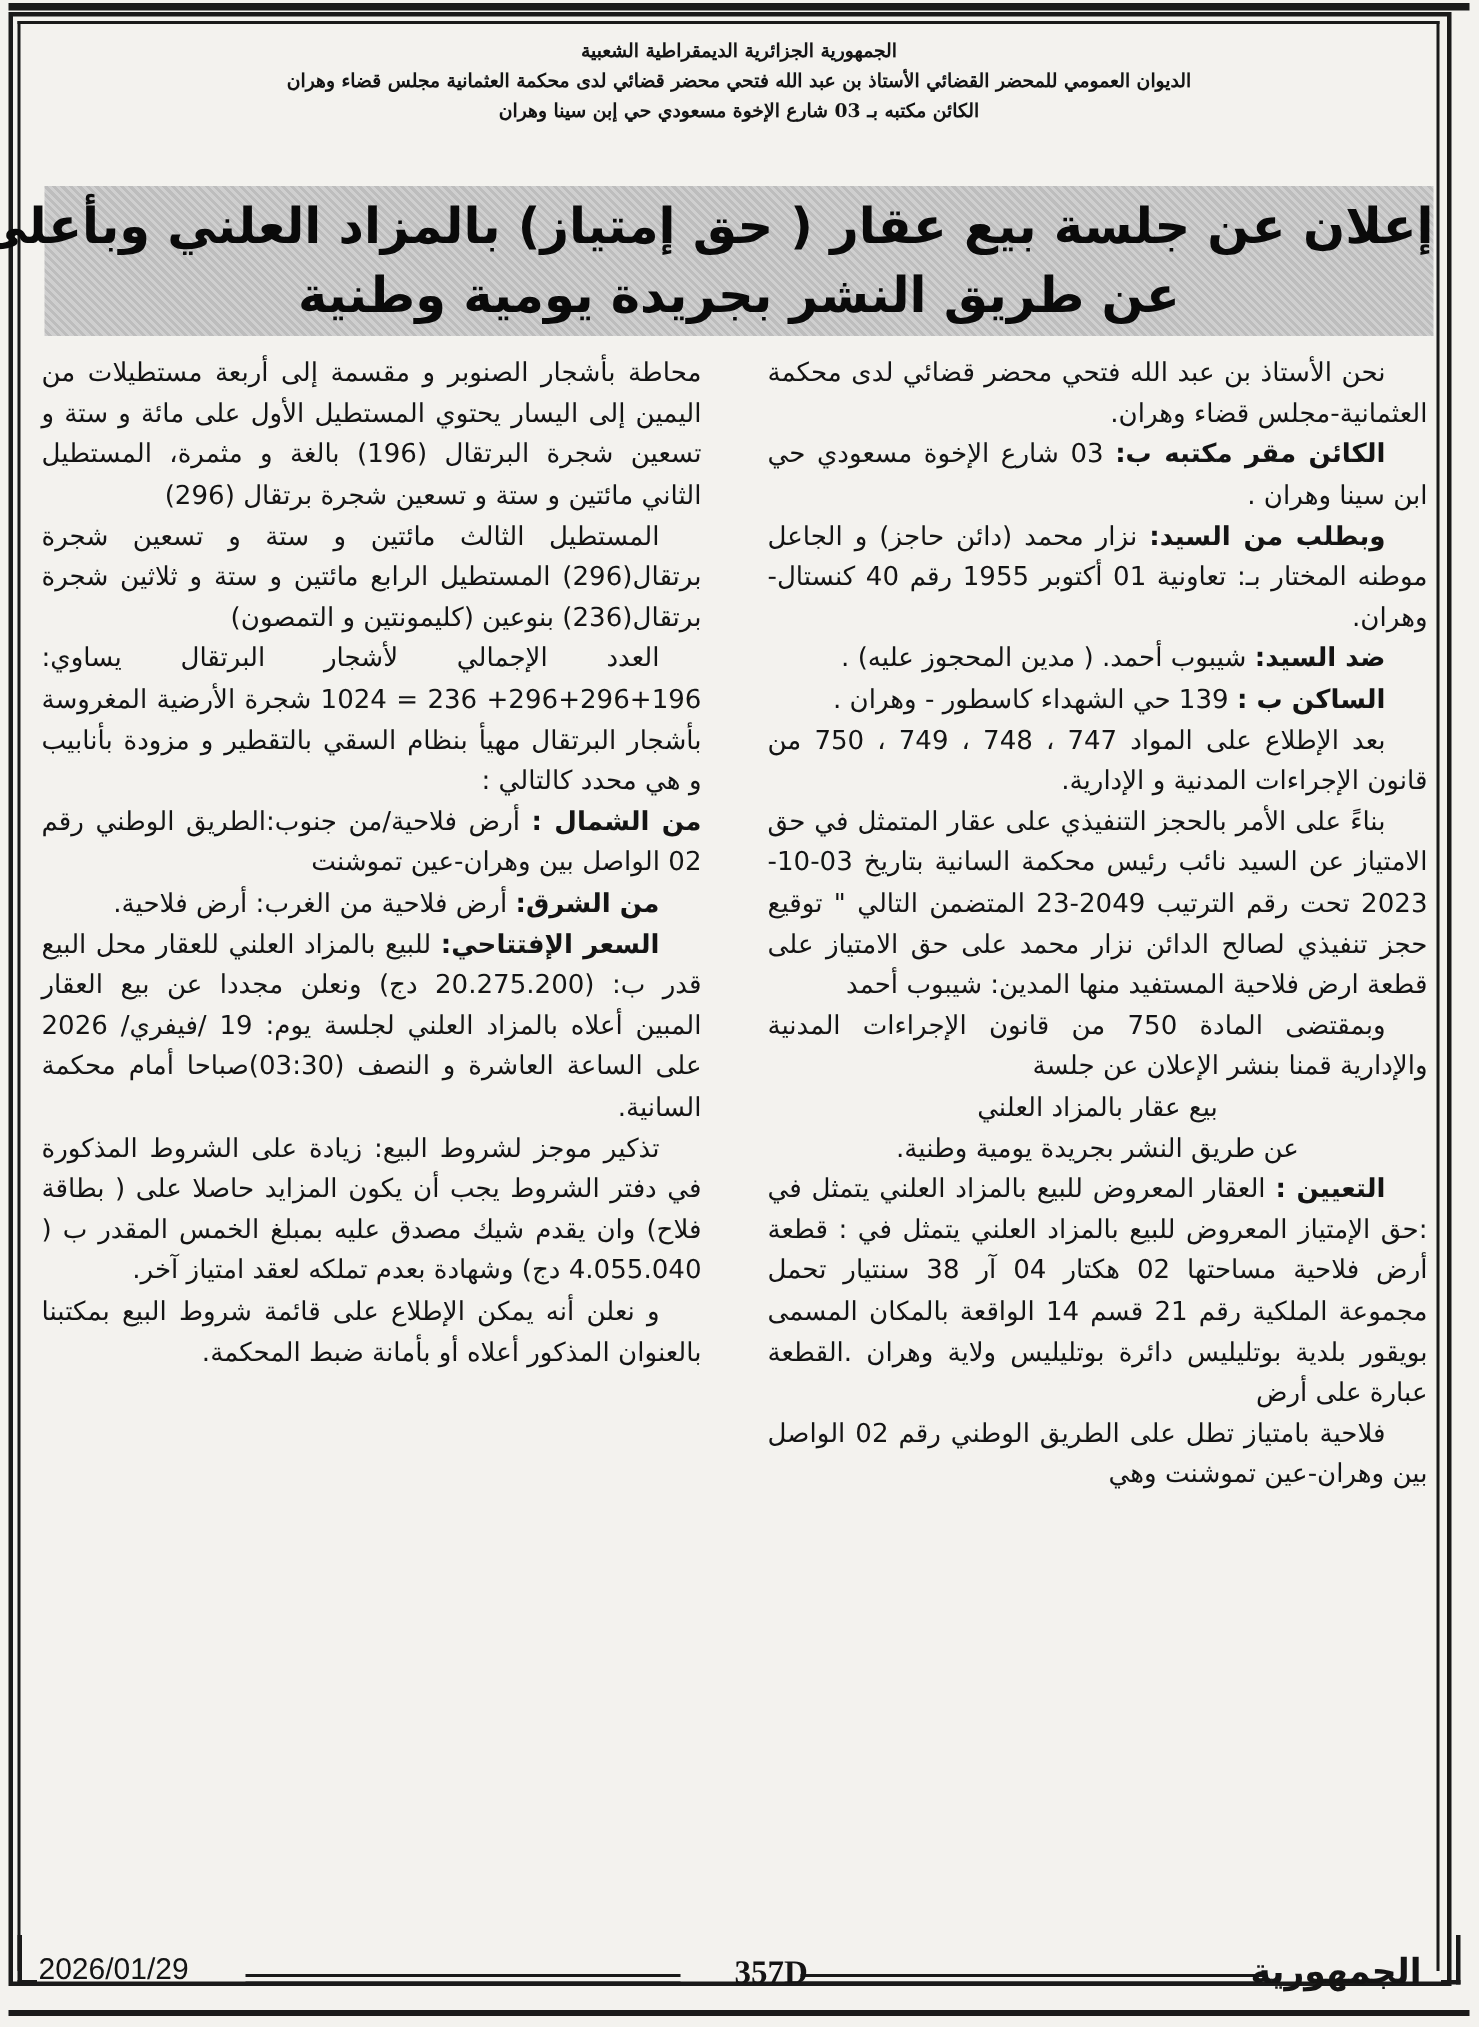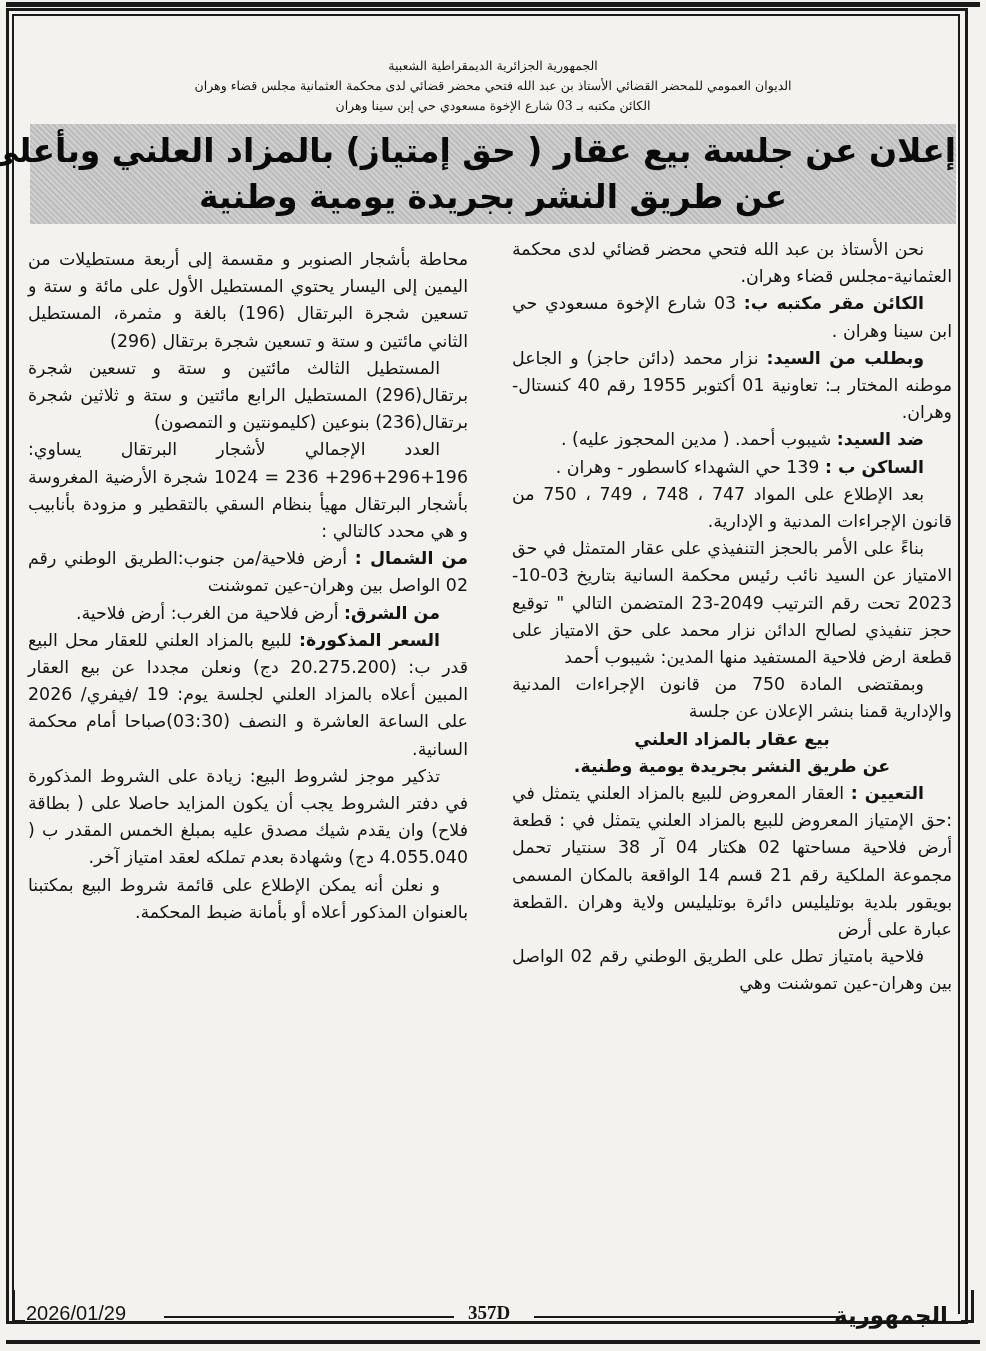--- a/index.html
+++ b/index.html
@@ -2,40 +2,40 @@
 <html lang="ar" dir="rtl"><head>
 <meta charset="utf-8">
 <style>
   html,body{margin:0;padding:0;background:#f3f2ee;}
   body{width:986px;height:1351px;position:relative;overflow:hidden;font-family:"DejaVu Sans","Liberation Sans",sans-serif;color:#141414;}
   .top-rule{position:absolute;left:6px;right:6px;top:2px;height:5px;background:#1a1a1a;}
   .frame{position:absolute;left:6px;top:8px;width:962px;height:1316px;border:3px solid #1a1a1a;box-sizing:border-box;}
   .frame-inner{position:absolute;left:12px;top:14px;width:948px;height:1300px;border-left:2px solid #1a1a1a;border-right:2px solid #1a1a1a;border-top:2px solid #1a1a1a;box-sizing:border-box;}
   .bottom-rule{position:absolute;left:6px;right:6px;top:1340px;height:4px;background:#1a1a1a;}
 
-  .header{position:absolute;left:60px;right:60px;top:24px;text-align:center;font-weight:normal;font-size:12.5px;line-height:20px;font-family:"DejaVu Serif",serif;margin-top:32px;}
+  .header{position:absolute;left:60px;right:60px;top:24px;text-align:center;font-weight:bold;font-size:12.5px;line-height:20px;font-family:"DejaVu Serif",serif;}
   .header div{white-space:nowrap;}
 
   .title-box{position:absolute;left:30px;right:30px;top:124px;height:100px;background:repeating-linear-gradient(45deg,#cfcfcf 0 2px,#bdbdbd 2px 4px);text-align:center;}
   .title-box .l1,.title-box .l2{font-family:"DejaVu Sans",sans-serif;font-weight:bold;font-size:33px;line-height:46px;color:#0a0a0a;white-space:nowrap;letter-spacing:-0.5px;}
   .title-box .l1{margin-top:4px;}
 
   .col{position:absolute;top:236px;font-size:17.4px;line-height:27.2px;text-align:justify;text-align-last:right;}
   .col-right{right:34px;width:440px;}
-  .col-left{left:28px;width:440px;margin-top:10px;}
+  .col-left{left:28px;width:440px;}
   .col p{margin:0;}
   .ind{text-indent:28px;}
   .b{font-weight:bold;}
-  .center{text-align:center;text-align-last:center;font-weight:bold;}
+  .center{text-align:center;text-align-last:center;font-weight:normal;}
   .sig{font-weight:bold;margin-top:14px !important;}
 
   .footer{position:absolute;left:14px;right:14px;top:1302px;height:28px;}
   .footer .line{position:absolute;top:14px;height:3px;border-top:2px solid #1a1a1a;border-bottom:2px solid #1a1a1a;}
   .footer .date{position:absolute;left:12px;top:0;font-weight:normal;font-size:20px;font-family:"Liberation Sans",sans-serif;direction:ltr;}
-  .footer .page{position:absolute;left:454px;top:0;font-weight:bold;font-size:19px;font-family:"Liberation Serif",serif;direction:ltr;}
+  .footer .page{position:absolute;left:476px;top:0;font-weight:bold;font-size:22px;font-family:"Liberation Serif",serif;direction:ltr;}
   .footer .brand{position:absolute;right:24px;top:0;font-weight:bold;font-size:23px;text-align:right;}
   .corner-l{position:absolute;left:12px;top:1290px;width:10px;height:30px;border-left:3px solid #1a1a1a;border-bottom:3px solid #1a1a1a;}
   .corner-r{position:absolute;right:12px;top:1290px;width:10px;height:30px;border-right:3px solid #1a1a1a;border-bottom:3px solid #1a1a1a;}
 </style>
 </head>
 <body>
 
 <div class="top-rule"></div>
 <div class="frame"></div>
 <div class="frame-inner"></div>
@@ -65,21 +65,21 @@
   <p class="ind"><span class="b">التعيين :</span><span> العقار المعروض للبيع بالمزاد العلني يتمثل في :حق الإمتياز المعروض للبيع بالمزاد العلني يتمثل في : قطعة أرض فلاحية مساحتها 02 هكتار 04 آر 38 سنتيار تحمل مجموعة الملكية رقم 21 قسم 14 الواقعة بالمكان المسمى بويقور بلدية بوتليليس دائرة بوتليليس ولاية وهران .القطعة عبارة على أرض</span></p>
   <p class="ind">فلاحية بامتياز تطل على الطريق الوطني رقم 02 الواصل بين وهران-عين تموشنت وهي</p>
 </div>
 
 <div class="col col-left">
   <p>محاطة بأشجار الصنوبر و مقسمة إلى أربعة مستطيلات من اليمين إلى اليسار يحتوي المستطيل الأول على مائة و ستة و تسعين شجرة البرتقال (196) بالغة و مثمرة، المستطيل الثاني مائتين و ستة و تسعين شجرة برتقال (296)</p>
   <p class="ind">المستطيل الثالث مائتين و ستة و تسعين شجرة برتقال(296) المستطيل الرابع مائتين و ستة و ثلاثين شجرة برتقال(236) بنوعين (كليمونتين و التمصون)</p>
   <p class="ind">العدد الإجمالي لأشجار البرتقال يساوي: 196+296+296+ 236 = 1024 شجرة الأرضية المغروسة بأشجار البرتقال مهيأ بنظام السقي بالتقطير و مزودة بأنابيب و هي محدد كالتالي :</p>
   <p><span class="b">من الشمال :</span><span> أرض فلاحية/من جنوب:الطريق الوطني رقم 02 الواصل بين وهران-عين تموشنت</span></p>
   <p class="ind"><span class="b">من الشرق:</span><span> أرض فلاحية    من الغرب: أرض فلاحية.</span></p>
-  <p class="ind"><span class="b">السعر المذكورة:</span><span> للبيع بالمزاد العلني للعقار محل البيع قدر ب: (20.275.200 دج) ونعلن مجددا عن بيع العقار المبين أعلاه بالمزاد العلني لجلسة يوم: 19 /فيفري/ 2026 على الساعة العاشرة و النصف (03:30)صباحا أمام محكمة السانية.</span></p>
+  <p class="ind"><span class="b">السعر الإفتتاحي:</span><span> للبيع بالمزاد العلني للعقار محل البيع قدر ب: (20.275.200 دج) ونعلن مجددا عن بيع العقار المبين أعلاه بالمزاد العلني لجلسة يوم: 19 /فيفري/ 2026 على الساعة العاشرة و النصف (03:30)صباحا أمام محكمة السانية.</span></p>
   <p class="ind">تذكير موجز لشروط البيع: زيادة على الشروط المذكورة في دفتر الشروط يجب أن يكون المزايد حاصلا على ( بطاقة فلاح) وان يقدم شيك مصدق عليه بمبلغ الخمس المقدر ب ( 4.055.040 دج) وشهادة بعدم تملكه لعقد امتياز آخر.</p>
   <p class="ind">و نعلن أنه يمكن الإطلاع على قائمة شروط البيع بمكتبنا بالعنوان المذكور أعلاه أو بأمانة ضبط المحكمة.</p>
 </div>
 
 <div class="corner-l"></div>
 <div class="corner-r"></div>
 <div class="footer">
   <div class="line" style="left:150px;width:290px;"></div>
   <div class="line" style="left:520px;width:310px;"></div>
   <span class="date">2026/01/29</span>

